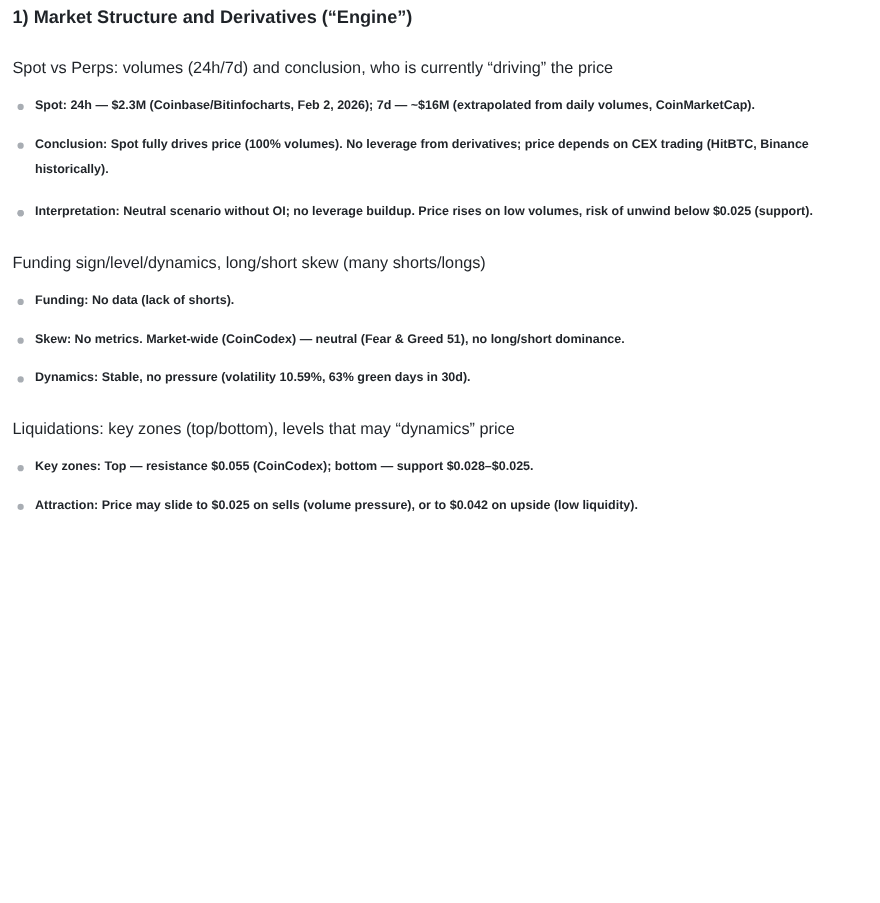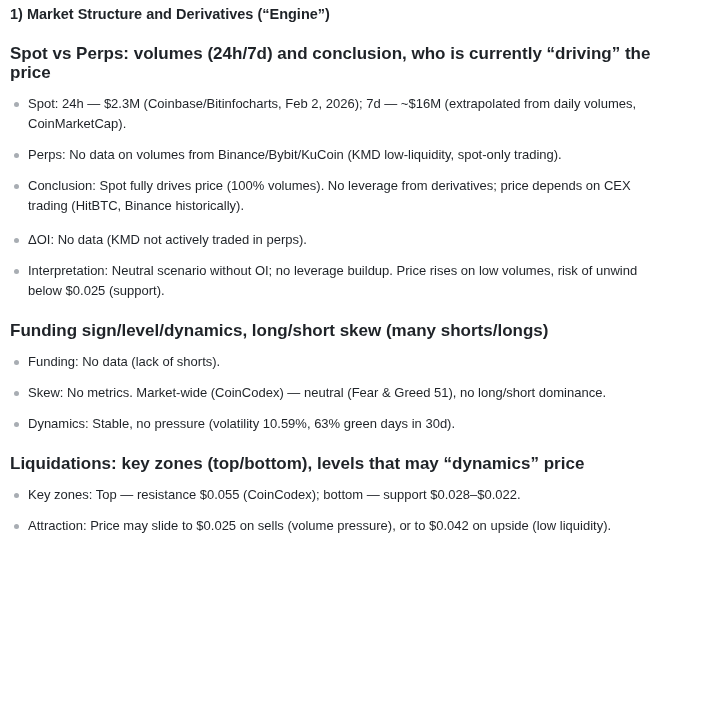--- a/index.html
+++ b/index.html
@@ -16,36 +16,37 @@
     color: #1f2328;
     -webkit-font-smoothing: antialiased;
   }
   .doc-title {
     font-size: 14.5px;
     font-weight: 700;
     line-height: 20px;
     margin: 4px 0 16px 0;
   }
   .section-heading {
-    font-size: 17px;
-    font-weight: 700;
+    font-size: 13px;
+    font-weight: 400;
     line-height: 19px;
     margin: 20px 0 12px 0;
   }
   ul.bullet-list {
     list-style: none;
     margin: 0 0 14px 0;
     padding: 0;
   }
   ul.bullet-list li {
     position: relative;
     padding-left: 18px;
     margin: 11px 0;
-    font-size: 13px;
+    font-size: 10px;
     line-height: 20px;
+    font-weight: bold;
   }
   .bullet-dot {
     position: absolute;
     left: 4px;
     top: 7.5px;
     width: 5px;
     height: 5px;
     border-radius: 50%;
     background: #a8adb3;
   }
@@ -59,34 +60,29 @@
 
   <div>
     <div class="section-heading">Spot vs Perps: volumes (24h/7d) and conclusion, who is currently “driving” the price</div>
     <ul class="bullet-list">
       <li>
         <span class="bullet-dot"></span>
         <span>Spot: 24h — $2.3M (Coinbase/Bitinfocharts, Feb 2, 2026); 7d — ~$16M (extrapolated from daily volumes, CoinMarketCap).</span>
       </li>
       <li>
         <span class="bullet-dot"></span>
-        <span>Perps: No data on volumes from Binance/Bybit/KuCoin (KMD low-liquidity, spot-only trading).</span>
-      </li>
-      <li>
-        <span class="bullet-dot"></span>
         <span>Conclusion: Spot fully drives price (100% volumes). No leverage from derivatives; price depends on CEX trading (HitBTC, Binance historically).</span>
       </li>
     </ul>
   </div>
 
   <div>
     <ul class="bullet-list">
       <li>
         <span class="bullet-dot"></span>
-        <span>ΔOI: No data (KMD not actively traded in perps).</span>
       </li>
       <li>
         <span class="bullet-dot"></span>
         <span>Interpretation: Neutral scenario without OI; no leverage buildup. Price rises on low volumes, risk of unwind below $0.025 (support).</span>
       </li>
     </ul>
   </div>
 
   <div>
     <div class="section-heading">Funding sign/level/dynamics, long/short skew (many shorts/longs)</div>
@@ -104,21 +100,21 @@
         <span>Dynamics: Stable, no pressure (volatility 10.59%, 63% green days in 30d).</span>
       </li>
     </ul>
   </div>
 
   <div>
     <div class="section-heading">Liquidations: key zones (top/bottom), levels that may “dynamics” price</div>
     <ul class="bullet-list">
       <li>
         <span class="bullet-dot"></span>
-        <span>Key zones: Top — resistance $0.055 (CoinCodex); bottom — support $0.028–$0.022.</span>
+        <span>Key zones: Top — resistance $0.055 (CoinCodex); bottom — support $0.028–$0.025.</span>
       </li>
       <li>
         <span class="bullet-dot"></span>
         <span>Attraction: Price may slide to $0.025 on sells (volume pressure), or to $0.042 on upside (low liquidity).</span>
       </li>
     </ul>
   </div>
 
 </div>
 

